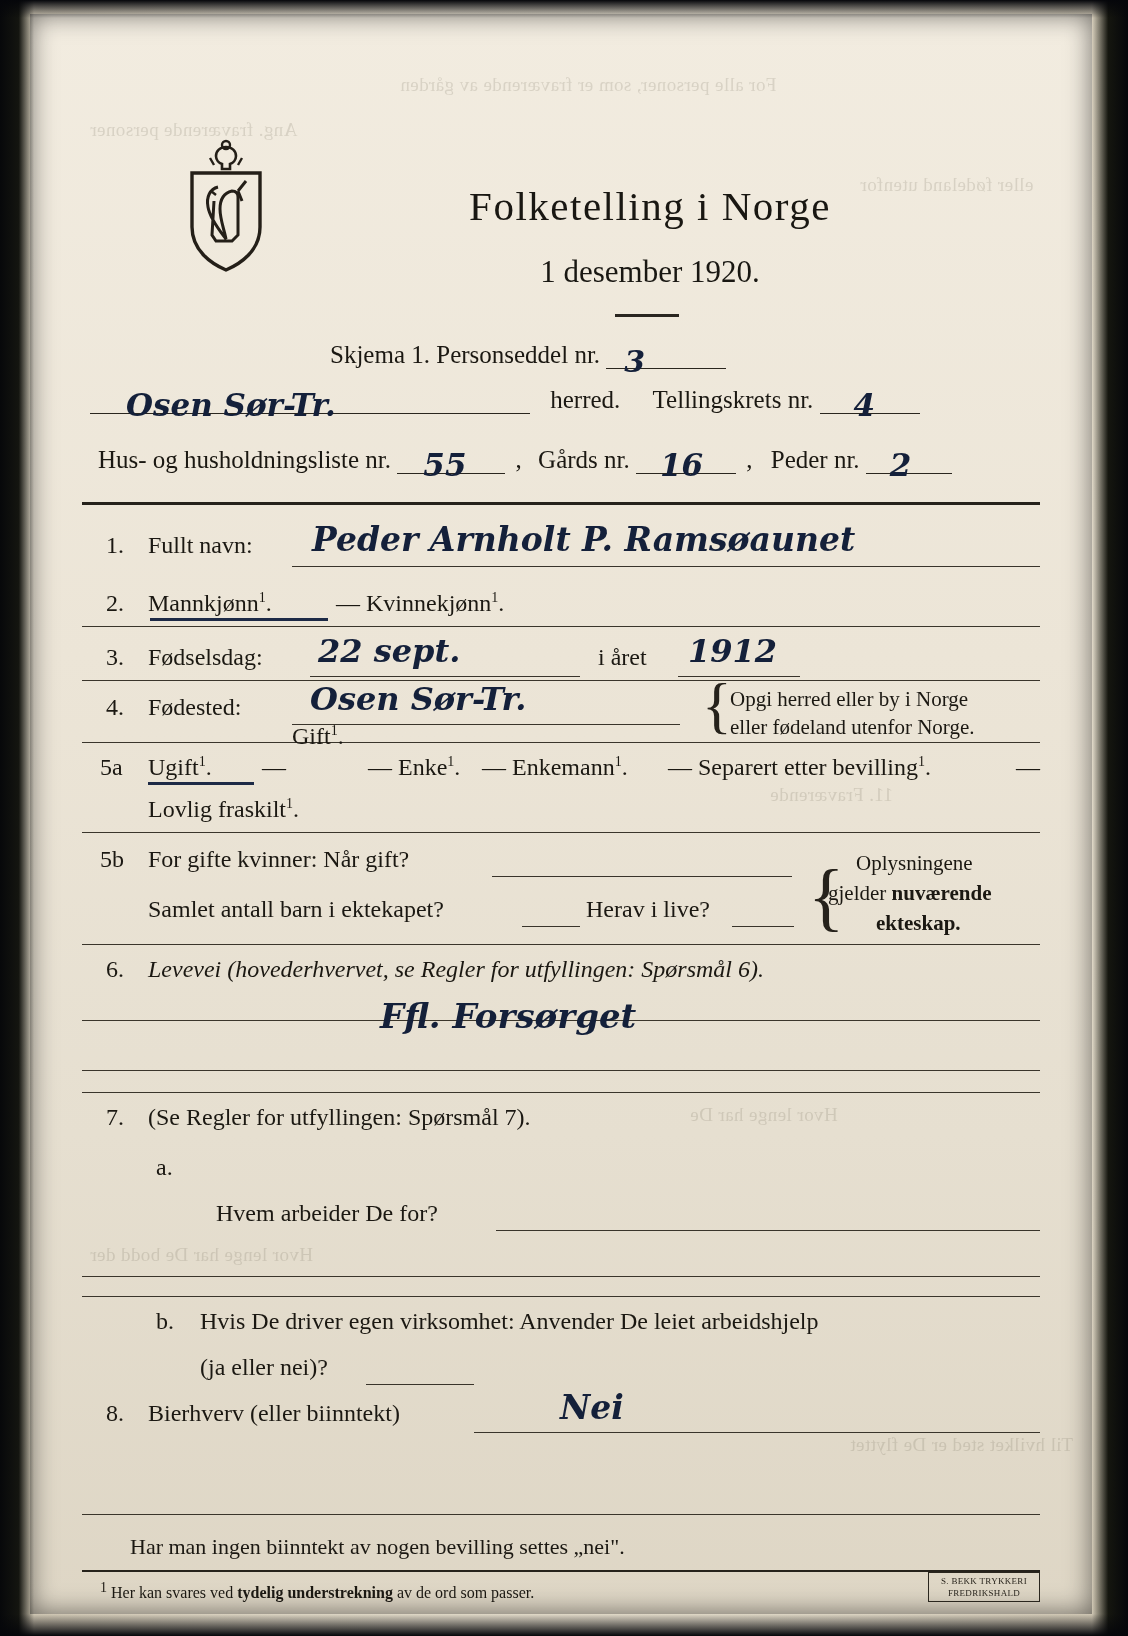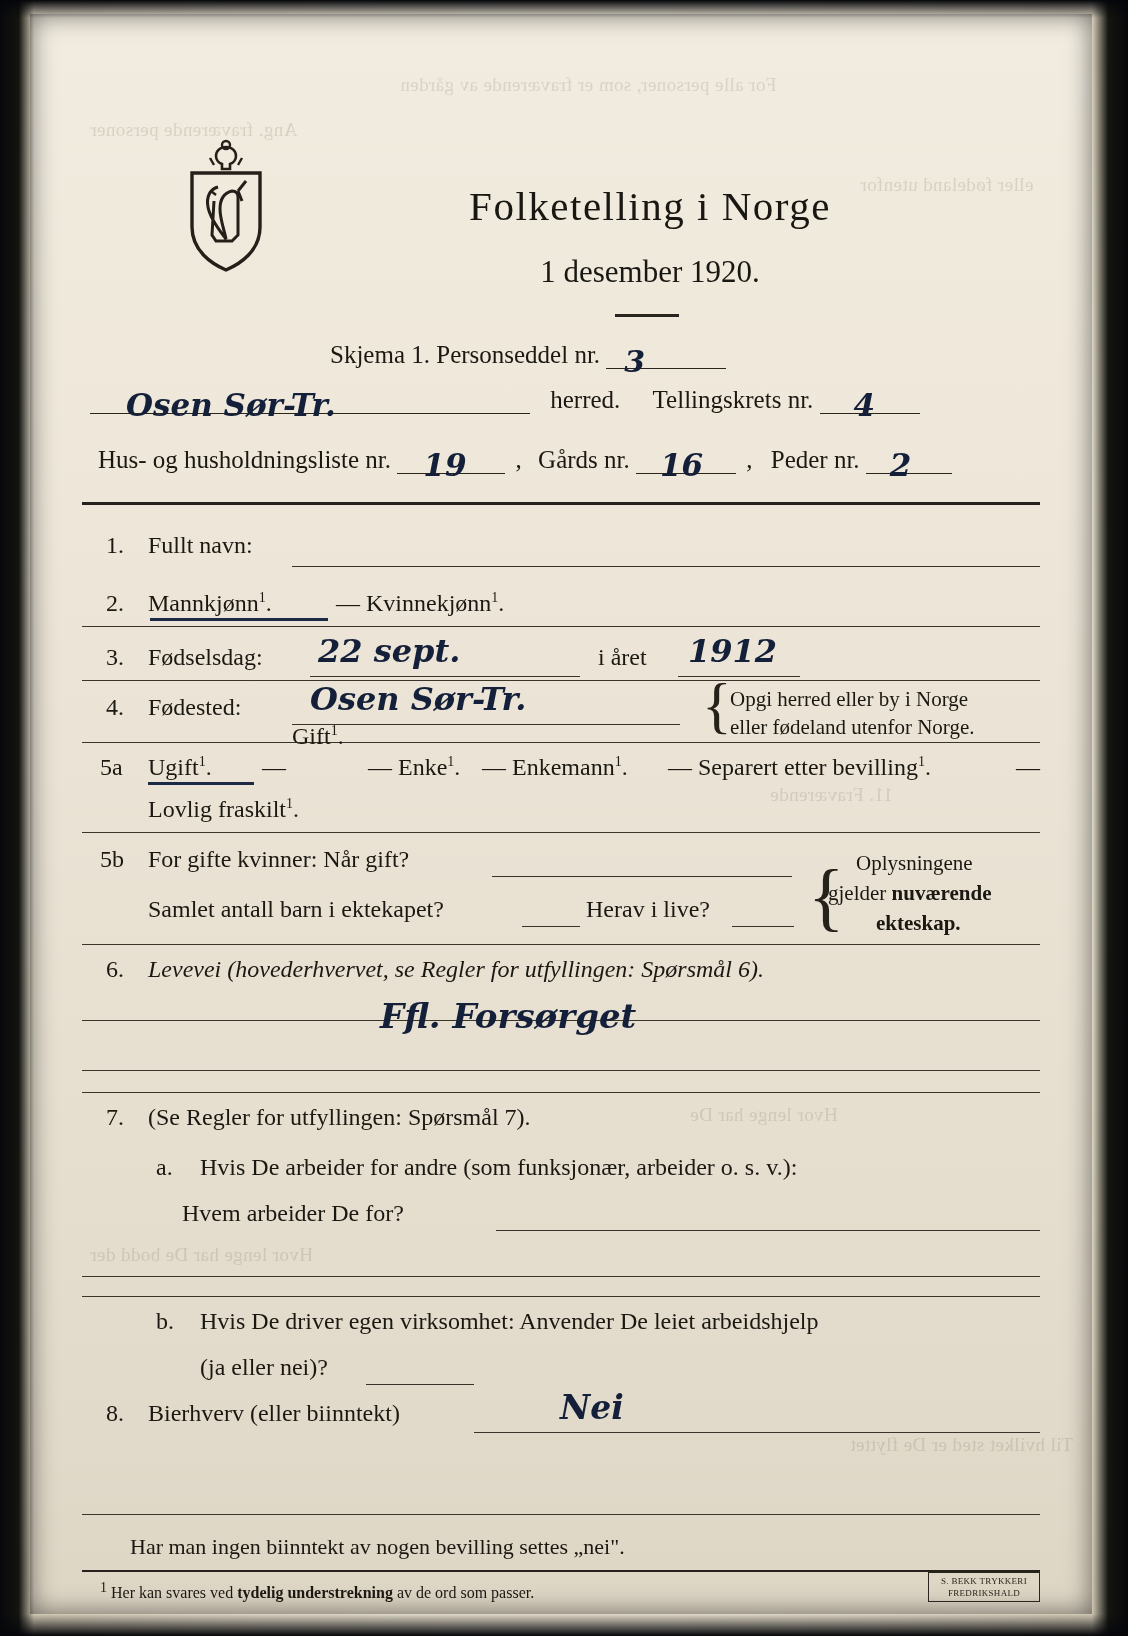--- a/index.html
+++ b/index.html
@@ -137,39 +137,40 @@
         <span style="padding-left:14px;">herred.</span>
         <span style="padding-left:26px;margin-top:6px;">Tellingskrets nr.</span>
         <span class="fill" style="width:100px;position:relative;">
           <span class="hand" style="font-size:31px;position:absolute;left:34px;top:-26px;">4</span>
         </span>
       </div>
 
       <div class="row-hus">
         <span style="padding-left:8px;">Hus- og husholdningsliste nr.</span>
         <span class="fill" style="width:108px;position:relative;">
-          <span class="hand" style="font-size:31px;position:absolute;left:26px;top:-26px;">19</span>
+          <span class="hand" style="font-size:31px;position:absolute;left:26px;top:-26px;">55</span>
         </span>
         <span style="padding-left:4px;">,</span>
         <span style="padding-left:10px;">Gårds nr.</span>
         <span class="fill" style="width:100px;position:relative;">
           <span class="hand" style="font-size:31px;position:absolute;left:24px;top:-26px;">16</span>
         </span>
         <span style="padding-left:4px;">,</span>
         <span style="padding-left:12px;">Peder nr.</span>
         <span class="fill" style="width:86px;position:relative;">
           <span class="hand" style="font-size:31px;position:absolute;left:24px;top:-26px;">2</span>
         </span>
       </div>
 
       <div class="frame"></div>
 
       <div class="num" style="left:76px;top:518px;">1.</div>
       <div class="qrow" style="left:118px;top:518px;">Fullt navn:</div>
       <div class="underline" style="position:absolute;left:262px;top:552px;width:748px;"></div>
+      <div class="hand" style="position:absolute;left:282px;top:506px;font-size:33px;">Peder Arnholt P. Ramsøaunet</div>
 
       <div class="num" style="left:76px;top:576px;">2.</div>
       <div class="qrow" style="left:118px;top:576px;">
         <span>Mannkjønn</span><span class="sup">1</span>.
       </div>
       <div class="qrow" style="left:306px;top:576px;">—</div>
       <div class="qrow" style="left:336px;top:576px;">
         <span>Kvinnekjønn</span><span class="sup">1</span>.
       </div>
       <div style="position:absolute;left:120px;top:604px;width:178px;border-top:3px solid #1d2a46;"></div>
@@ -239,22 +240,21 @@
       <div class="qrow" style="left:118px;top:942px;font-style:italic;">Levevei (hovederhvervet, se Regler for utfyllingen:  Spørsmål 6).</div>
       <div class="hline" style="top:1006px;"></div>
       <div class="hline" style="top:1056px;"></div>
       <div class="hand" style="position:absolute;left:350px;top:970px;font-size:34px;margin-top:12px;">Ffl. Forsørget</div>
       <div class="hline" style="top:1078px;"></div>
 
       <div class="num" style="left:76px;top:1090px;">7.</div>
       <div class="qrow" style="left:118px;top:1090px;">(Se Regler for utfyllingen:  Spørsmål 7).</div>
 
       <div class="num" style="left:126px;top:1140px;">a.</div>
-      <div class="qrow" style="left:170px;top:1140px;">Hvis De arbeider for andre (som funksjonær, arbeider o. s. v.):</div>
-      <div class="qrow" style="left:152px;top:1186px;">Hvem arbeider De for?</div>
+      <div class="qrow" style="left:186px;top:1186px;">Hvem arbeider De for?</div>
       <div class="underline" style="position:absolute;left:466px;top:1216px;width:544px;"></div>
       <div class="hline" style="top:1262px;"></div>
       <div class="hline" style="top:1282px;"></div>
 
       <div class="num" style="left:126px;top:1294px;">b.</div>
       <div class="qrow" style="left:170px;top:1294px;">Hvis De driver egen virksomhet:  Anvender De leiet arbeidshjelp</div>
       <div class="qrow" style="left:170px;top:1340px;">(ja eller nei)?</div>
       <div class="underline" style="position:absolute;left:336px;top:1370px;width:108px;"></div>
 
       <div class="num" style="left:76px;top:1386px;">8.</div>

